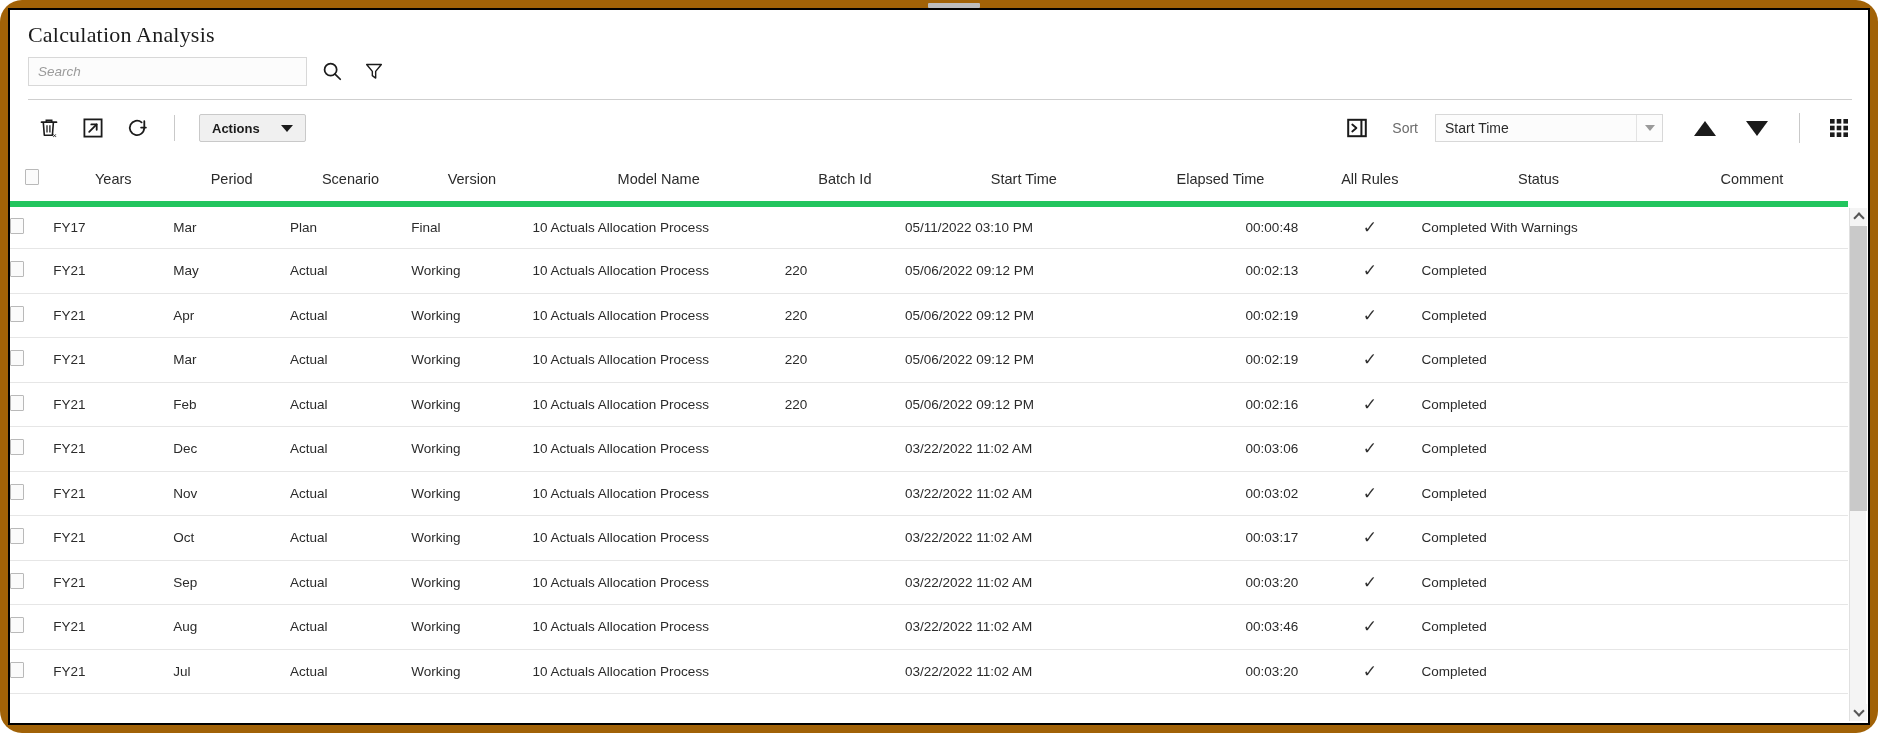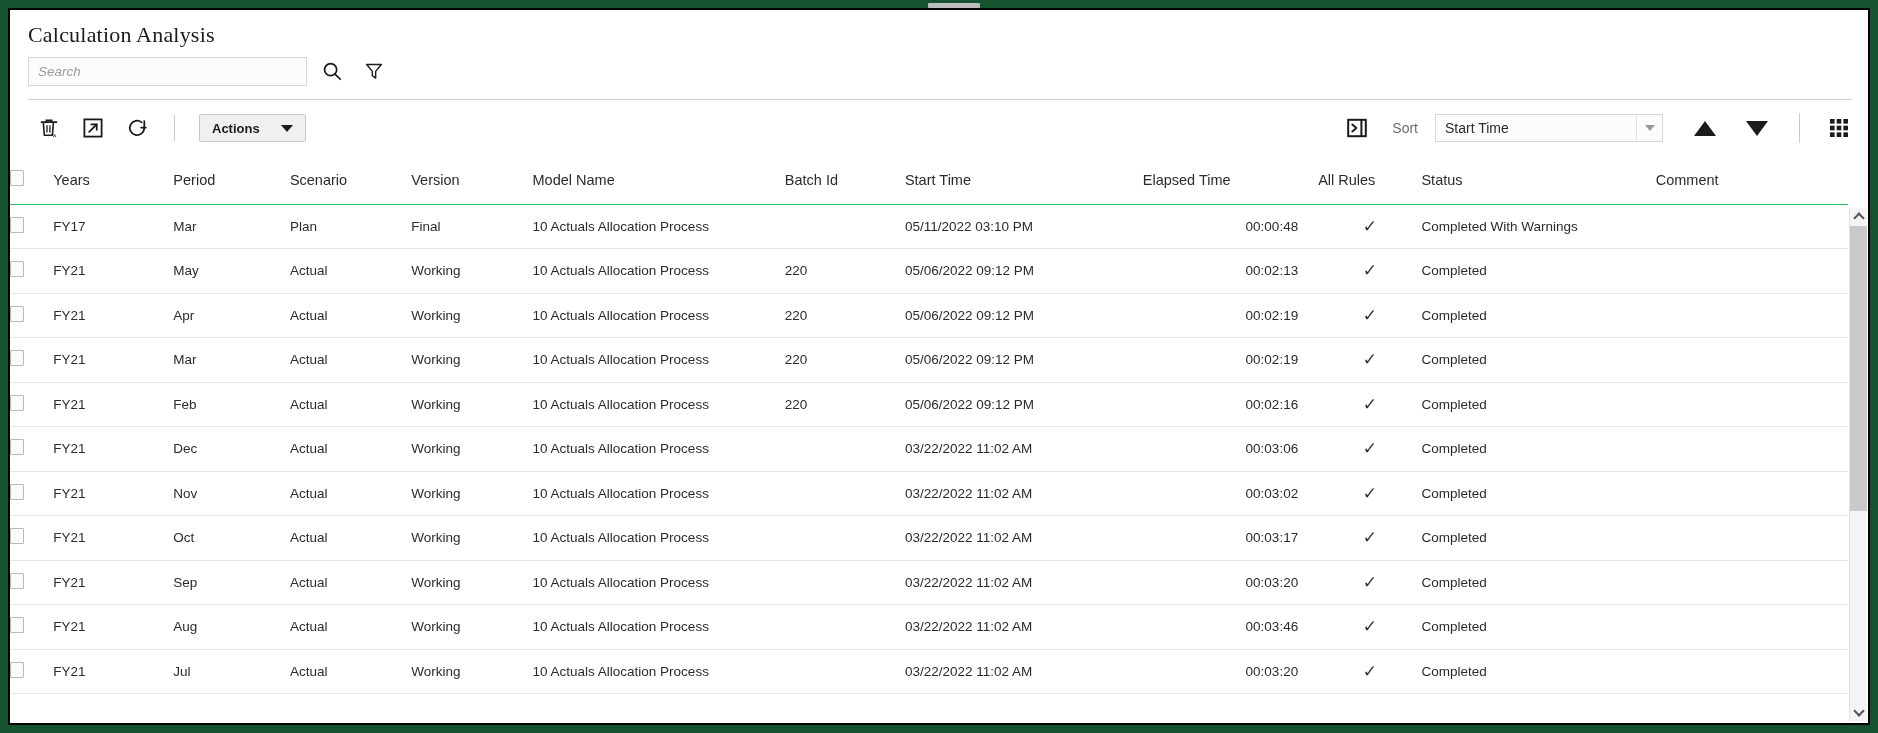--- a/index.html
+++ b/index.html
@@ -8,21 +8,22 @@
     width: 1878px; height: 733px;
     background: #ffffff;
     font-family: "Liberation Sans", sans-serif;
     overflow: hidden;
   }
 
   #app {
     position: relative;
     width: 1878px;
     height: 733px;
-    background: #14532d;
+    background: #a16207;
+    border-radius: 22px;
   }
 
   
   .frame {
     position: absolute;
     left: 8px; top: 8px;
     width: 1862px; height: 717px;
     border: 2px solid #000000;
     background: #ffffff;
     overflow: hidden;
@@ -210,25 +211,25 @@
   }
   table.grid {
     border-collapse: collapse;
     width: 1838px;
     table-layout: fixed;
   }
   table.grid th {
     font-weight: normal;
     font-size: 14.5px;
     color: #2b2b2b;
-    text-align: left;
+    text-align: center;
     height: 48px;
     padding: 0;
     vertical-align: middle;
-    border-bottom: 1px solid #22c55e;
+    border-bottom: 6px solid #22c55e;
   }
   table.grid td {
     font-size: 13.5px;
     color: #2b2b2b;
     height: 44.5px;
     padding: 0;
     vertical-align: middle;
     border-bottom: 1px solid #e6e6e6;
   }
   tr.hrow { }

